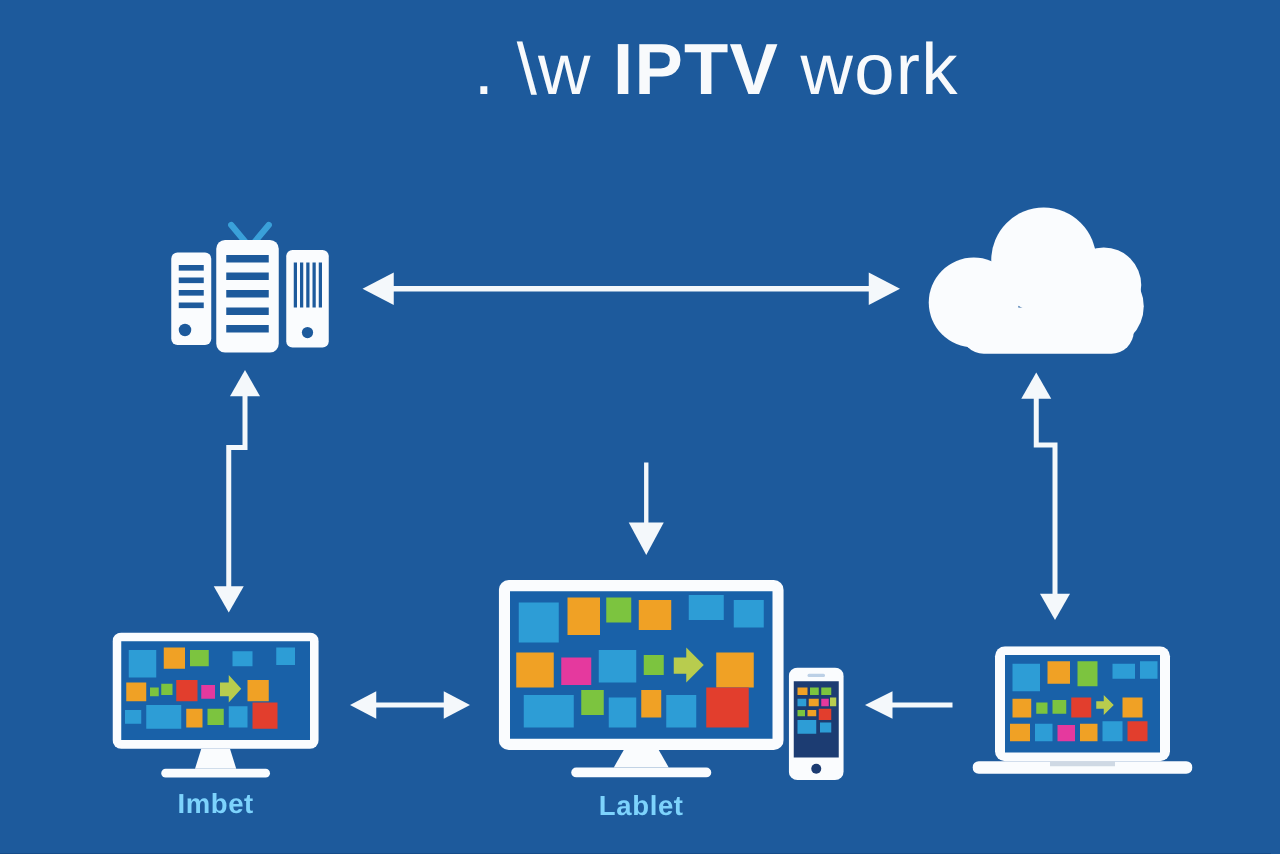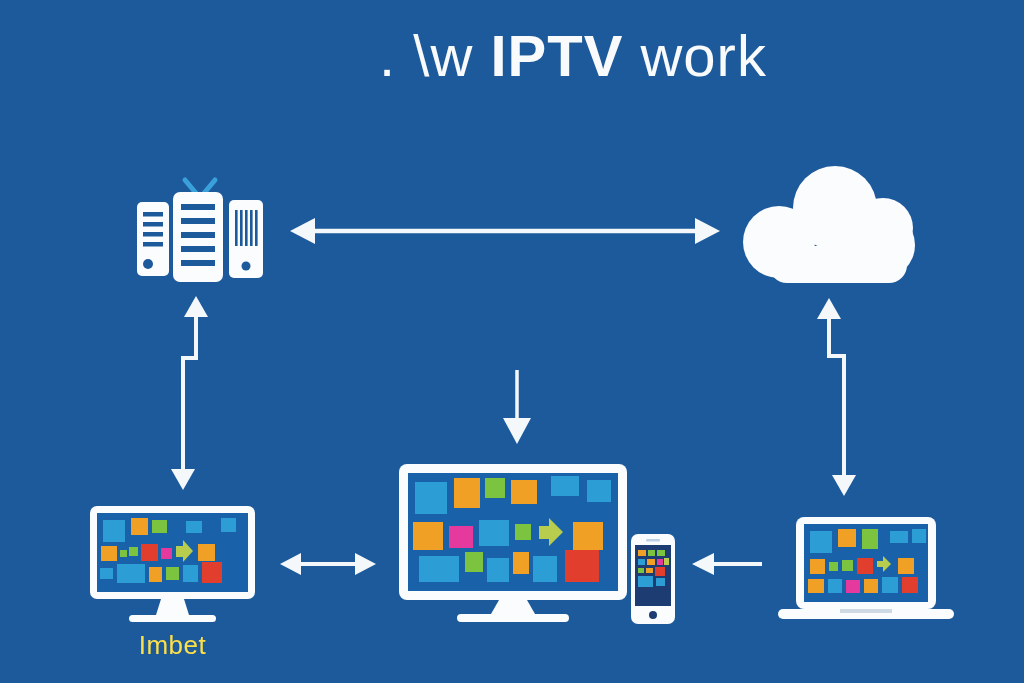--- a/index.html
+++ b/index.html
@@ -18,23 +18,23 @@
     text-align:center;
     color:#f8fafc;
     font-size:58px;
     letter-spacing:1px;
     white-space:pre;
   }
   #title .light{font-weight:400;}
   #title .bold{font-weight:800;}
   
   .dev-label{
-    color:#fde047;
-    font-size:26px;
-    font-weight:400;
+    color:#7dd3fc;
+    font-size:22px;
+    font-weight:700;
     letter-spacing:0.5px;
     text-align:center;
   }
   
   .white{fill:#fafcfe;}
   .bgfill{fill:#1d5a9c;}
   .screen{fill:#1961a8;}
   .pscreen{fill:#1c3c72;}
   .tB{fill:#2d9dd6;}
   .tO{fill:#f0a125;}
@@ -178,20 +178,21 @@
         <rect class="tG" x="66" y="88" width="18" height="20"></rect>
         <rect class="tB" x="88" y="94" width="22" height="24"></rect>
         <rect class="tO" x="114" y="88" width="16" height="22"></rect>
         <rect class="tB" x="134" y="92" width="24" height="26"></rect>
         <rect class="tR" x="166" y="86" width="34" height="32"></rect>
       </g>
       <polygon class="white" points="100,136 128,136 136,150 92,150"></polygon>
       <rect class="white" x="58" y="150" width="112" height="8" rx="4"></rect>
     </svg>
   </div>
+  <div class="abs dev-label" style="left:399px;top:632px;width:228px;">Lablet</div>
 
   <div class="abs" style="left:631px;top:534px;">
     <svg width="44" height="90" viewBox="0 0 44 90">
       <rect class="white" x="0" y="0" width="44" height="90" rx="7"></rect>
       <rect x="15" y="5" width="14" height="2.5" rx="1.2" fill="#bcd0e6"></rect>
       <rect class="pscreen" x="4" y="11" width="36" height="61"></rect>
       <g>
         <rect class="tO" x="7" y="16" width="8" height="6"></rect>
         <rect class="tG" x="17" y="16" width="7" height="6"></rect>
         <rect class="tG" x="26" y="16" width="8" height="6"></rect>

